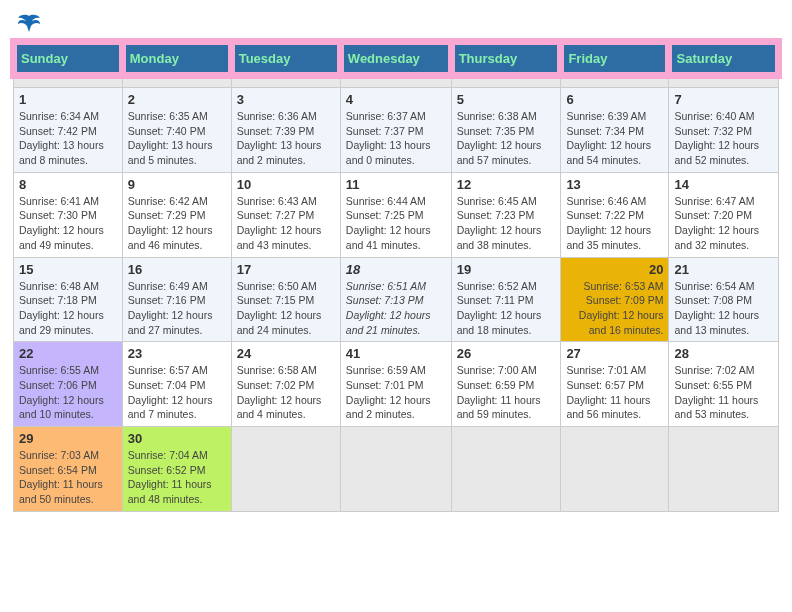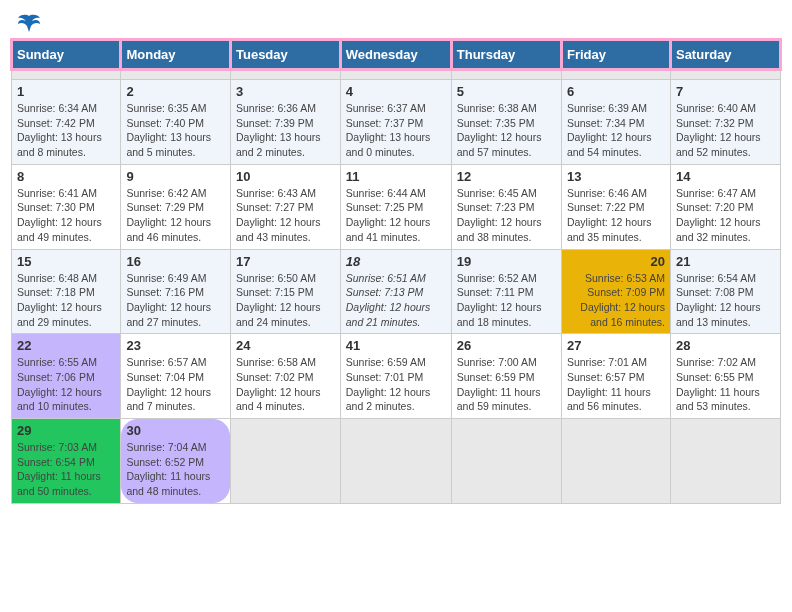--- a/index.html
+++ b/index.html
@@ -34,26 +34,26 @@
       font-size: 14px;
       color: #555;
     }
     .calendar {
       width: 100%;
       border-collapse: collapse;
       font-size: 11px;
     }
     .calendar th {
       background-color: #2e6da4;
-      color: #ffffff;
+      color: #86efac;
       padding: 6px 4px;
       text-align: left;
       font-size: 13px;
       font-weight: bold;
-      border: 3px solid #f9a8d4;
+      border: 7px solid #f9a8d4;
     }
     .calendar td {
       border: 1px solid #ccc;
       vertical-align: top;
       padding: 4px 5px;
       width: 113px;
       min-height: 80px;
     }
     .calendar tr:nth-child(even) td {
       background-color: #f5f8fc;
@@ -232,25 +232,25 @@
         <td style="background-color: rgb(255, 255, 255);">
           <span class="day-number">27</span>
           <div class="day-info">Sunrise: 7:01 AM<br>Sunset: 6:57 PM<br>Daylight: 11 hours and 56 minutes.</div>
         </td>
         <td style="background-color: rgb(255, 255, 255); margin-top: 33px;">
           <span class="day-number">28</span>
           <div class="day-info">Sunrise: 7:02 AM<br>Sunset: 6:55 PM<br>Daylight: 11 hours and 53 minutes.</div>
         </td>
       </tr>
       <tr>
-        <td style="background-color: #22c55e;">
+        <td style="background-color: #fdba74;">
           <span class="day-number">29</span>
           <div class="day-info">Sunrise: 7:03 AM<br>Sunset: 6:54 PM<br>Daylight: 11 hours and 50 minutes.</div>
         </td>
-        <td style="background-color: #c4b5fd; border-radius: 17px;">
+        <td style="background-color: #bef264;">
           <span class="day-number">30</span>
           <div class="day-info">Sunrise: 7:04 AM<br>Sunset: 6:52 PM<br>Daylight: 11 hours and 48 minutes.</div>
         </td>
         <td class="empty-cell"></td>
         <td class="empty-cell"></td>
         <td class="empty-cell"></td>
         <td class="empty-cell"></td>
         <td class="empty-cell"></td>
       </tr>
     </tbody>

